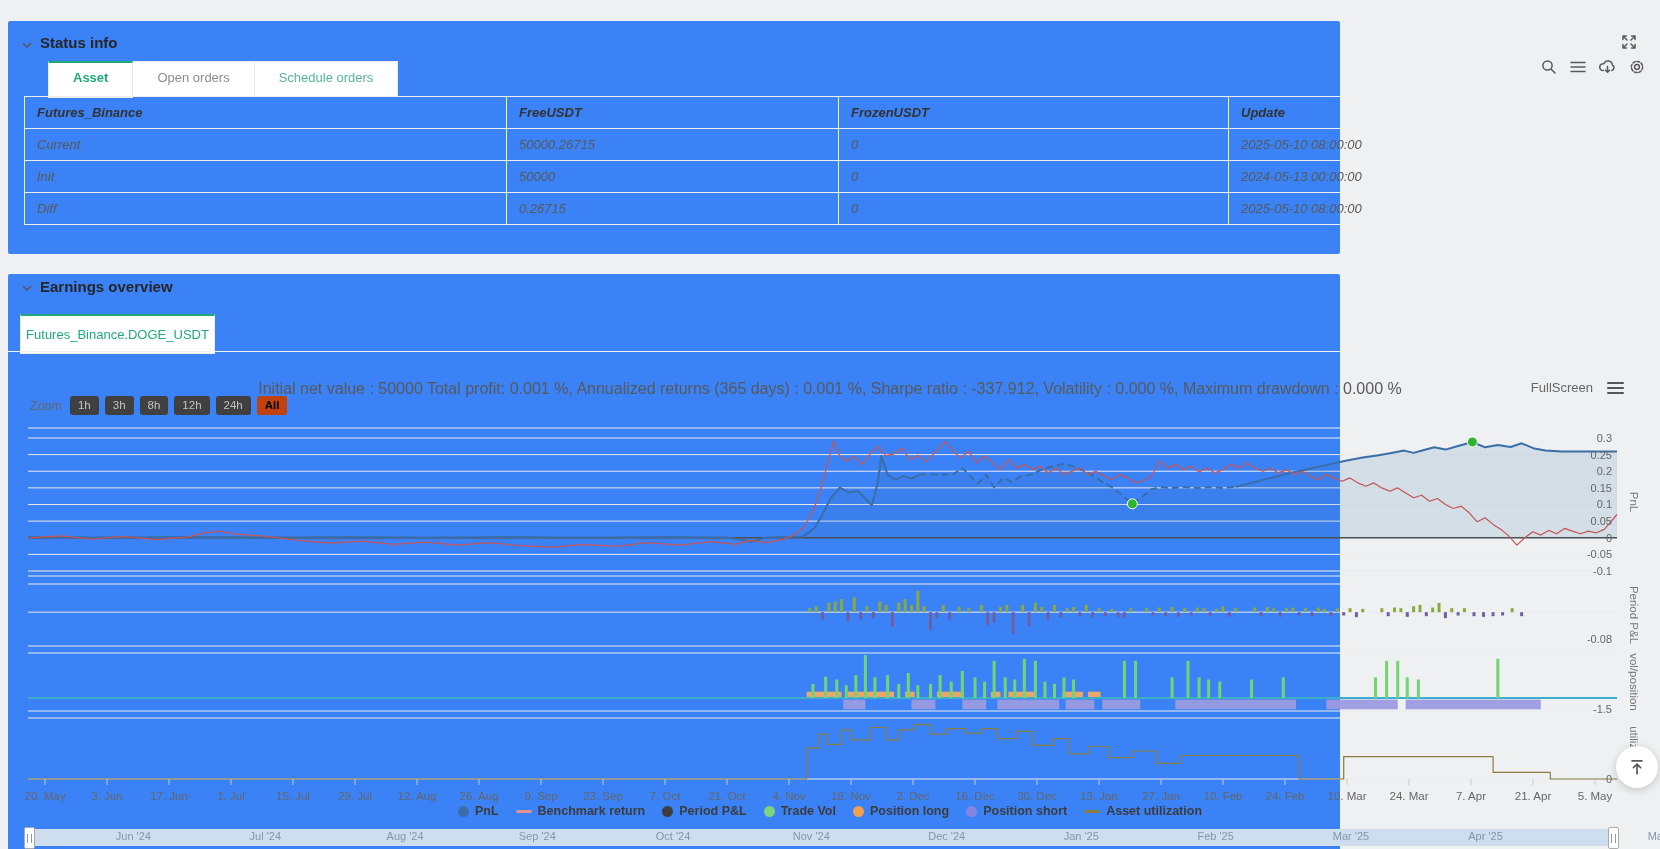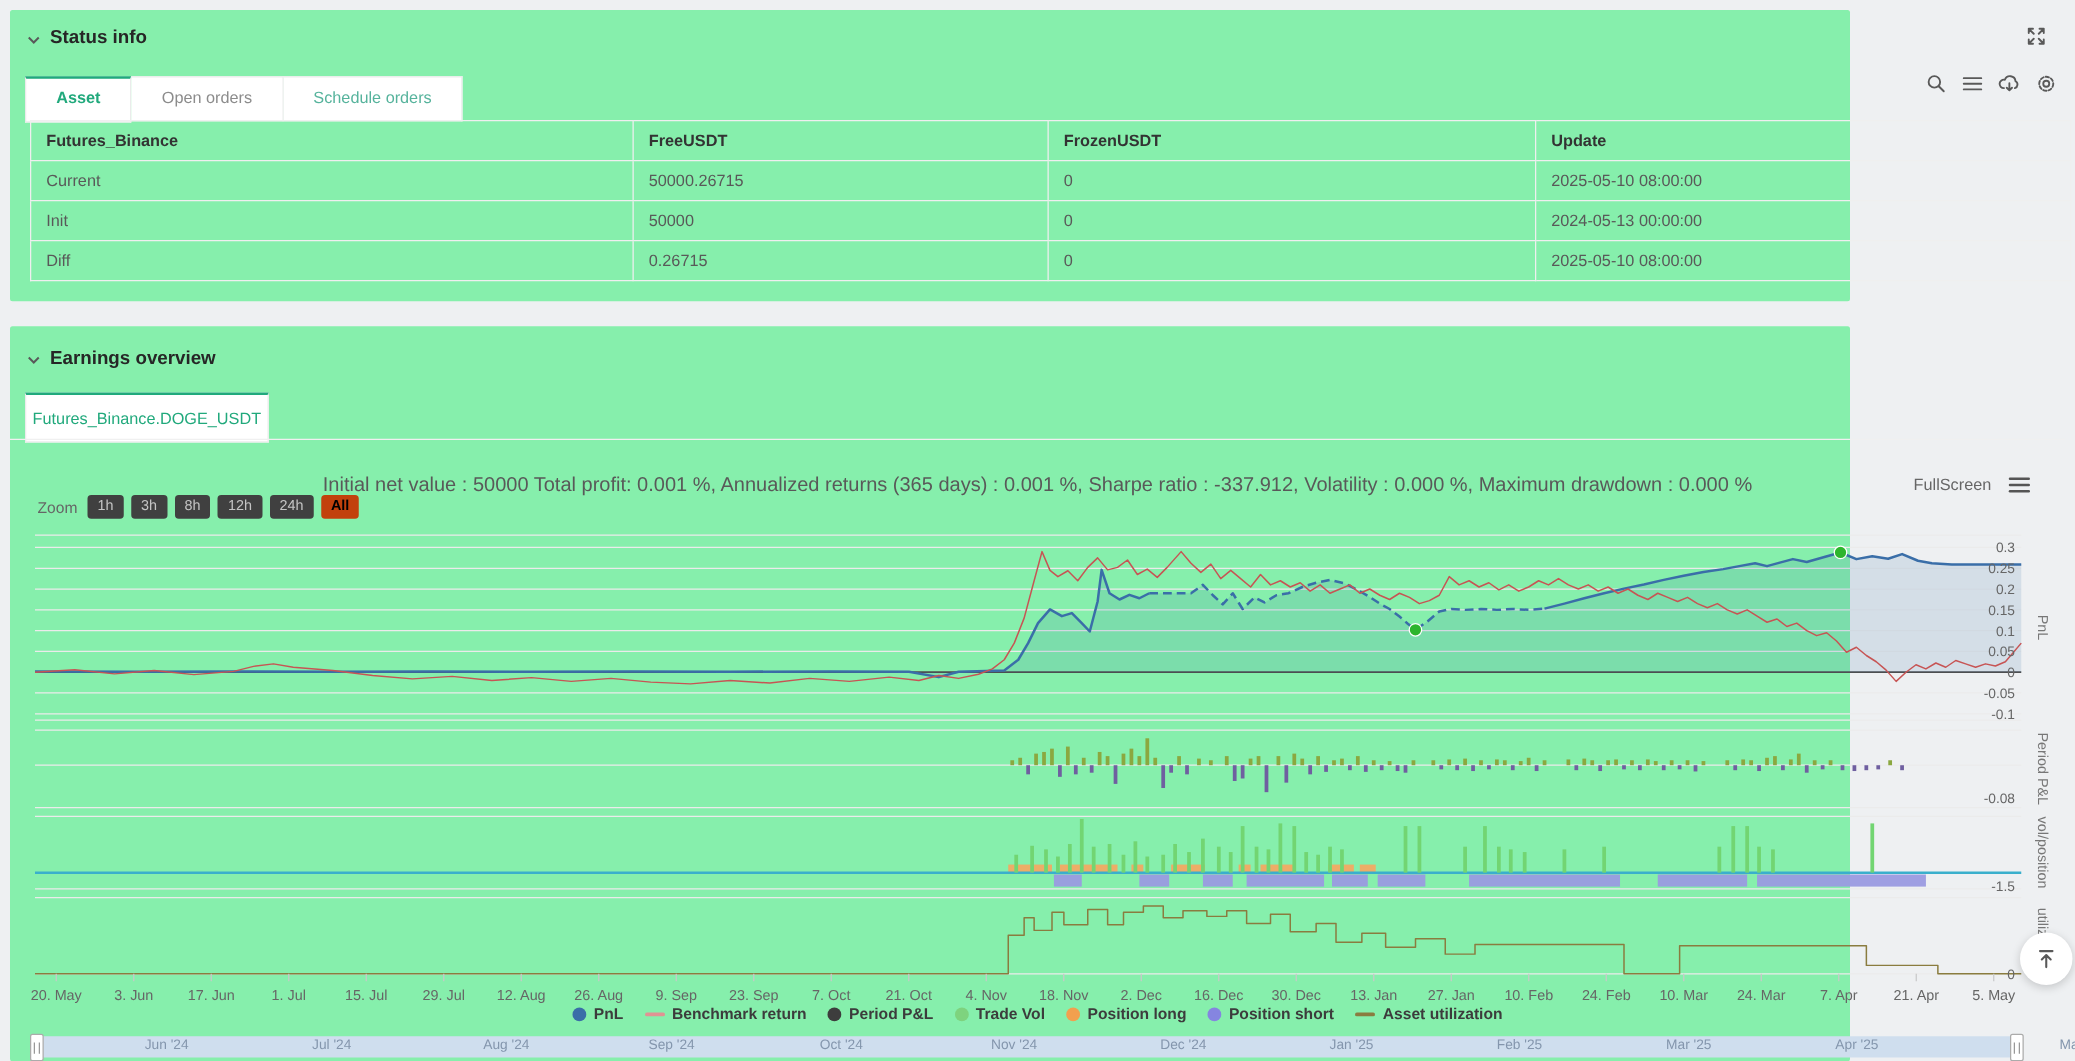--- a/index.html
+++ b/index.html
@@ -1,33 +1,33 @@
 <!DOCTYPE html>
 <html><head>
 <meta charset="utf-8">
 <style>
   html,body{margin:0;padding:0;}
   body{width:1660px;height:849px;font-family:"Liberation Sans",sans-serif;}
   #app{position:relative;width:1660px;height:849px;background:#eef0f2;overflow:hidden;}
-  .card{position:absolute;left:8px;width:1472px;background:#86efac;border-radius:2px;}
+  .card{position:absolute;left:8px;width:1332px;background:#3b82f6;border-radius:2px;margin-top:13px;}
   #card-status{top:8px;height:233px;}
   #card-earnings{top:261px;height:588px;}
   .section-title{position:absolute;font-size:15px;font-weight:bold;color:#262626;}
   .chev{position:absolute;width:14px;height:12px;}
   svg.ic{stroke:#595959;fill:none;stroke-width:1.5;stroke-linecap:round;stroke-linejoin:round;}
   
   #status-tabs{position:absolute;left:20px;top:61px;display:flex;}
   .s-tab{height:34px;line-height:32px;padding:0 24px;font-size:13px;color:#8c8c8c;background:#fff;
      border:1px solid #ebebeb;border-left:none;cursor:pointer;}
   .s-tab:first-child{border-left:1px solid #ebebeb;}
-  .s-tab.active{color:#21a97c;font-weight:bold;border-top:2px solid #21a97c;line-height:30px;}
+  .s-tab.active{color:#21a97c;font-weight:bold;border-top:2px solid #21a97c;line-height:30px;margin-left:28px;}
   .s-tab.teal{color:#56b39c;}
   #status-icons{position:absolute;left:1540px;top:58px;display:flex;gap:11px;align-items:center;}
   
-  #asset-table{position:absolute;left:24px;top:96px;border-collapse:collapse;table-layout:fixed;}
+  #asset-table{position:absolute;left:24px;top:96px;border-collapse:collapse;table-layout:fixed;font-style:italic;}
   #asset-table th,#asset-table td{border:1px solid #efefef;height:31px;padding:0 12px;font-size:13px;text-align:left;
      white-space:nowrap;overflow:hidden;}
   #asset-table th{color:#333;font-weight:bold;}
   #asset-table td{color:#595959;}
   td.c-blue{color:#5a9cdb;}  td.c-red{color:#f04848;}
   
   #doge-tab{position:absolute;left:20px;top:314px;width:193px;height:37px;background:#fff;border:1px solid #ececec;
      border-top:2px solid #21a97c;color:#21a97c;font-size:13px;display:flex;align-items:center;justify-content:center;cursor:pointer;}
   #tab-divider{position:absolute;left:8px;top:351px;width:1644px;height:1px;background:#f0f0f0;}
   #stats-line{position:absolute;left:10px;top:380px;width:1640px;text-align:center;font-size:16px;color:#595959;}

